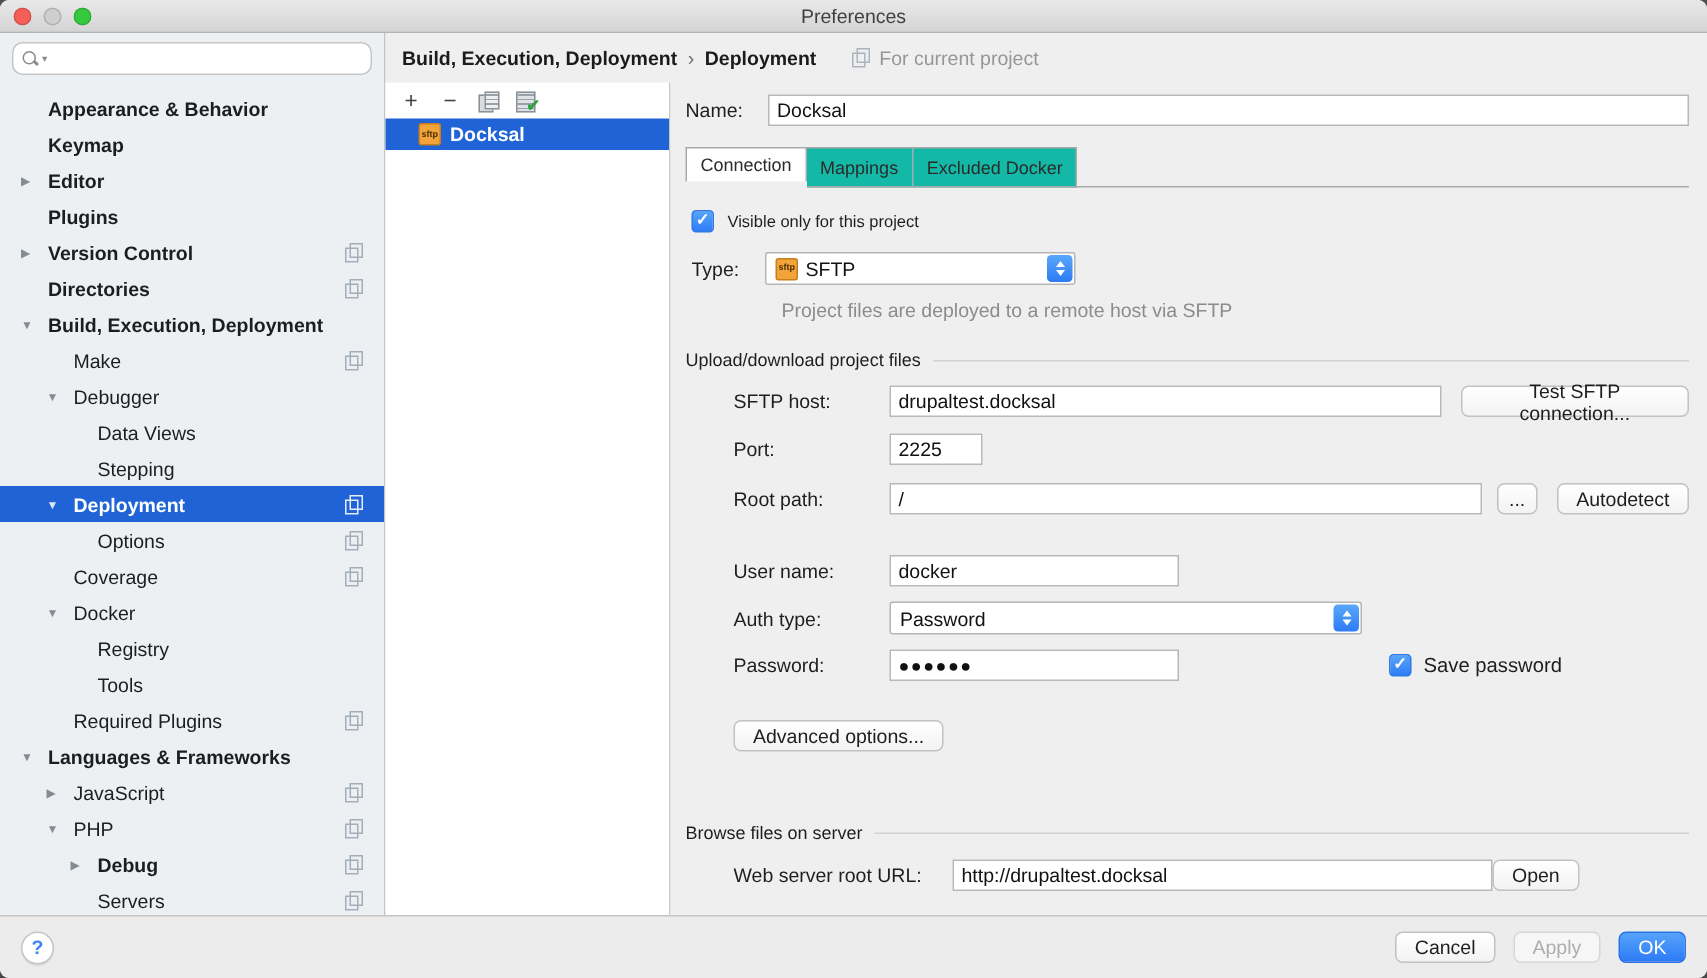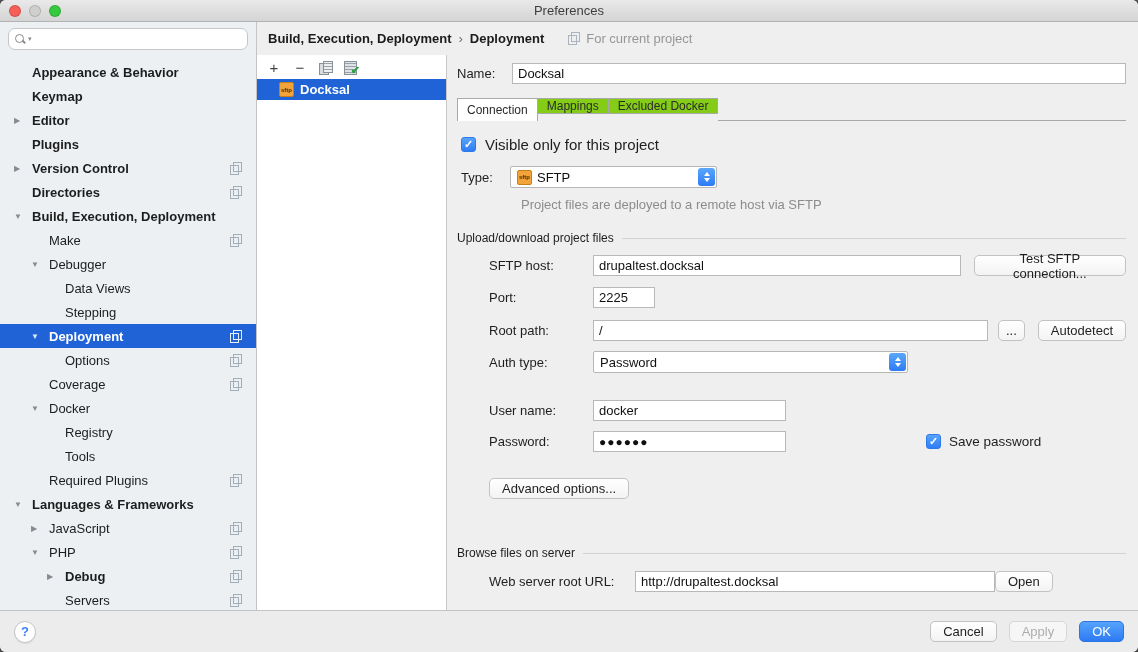--- a/index.html
+++ b/index.html
@@ -78,32 +78,32 @@
   .form-inner{ padding:8px 12px 0 10px; }
   .row{ display:flex; align-items:center; }
   .lbl{ font-size:13px; color:#1E1E1E; }
   .tf{ height:21px; background:#fff; border:1px solid #B8B8B8; font-size:13px; color:#111; padding:0 5px;
        display:flex; align-items:center; white-space:nowrap; overflow:hidden; }
 
   .name-row .lbl{ width:55px; }
   .name-row .tf{ flex:1; }
 
   .tab-strip{ display:flex; align-items:flex-end; margin-top:14px;justify-content:flex-end; }
-  .tab{ height:16px; padding:0 9px; background:#84cc16; border:1px solid #A9A9A9; border-left:none;
+  .tab{ height:27px; padding:0 9px; background:#14b8a6; border:1px solid #A9A9A9; border-left:none;
         font-size:12px; color:#2B2B2B; display:flex; align-items:center; cursor:default; }
   .tab:first-child{ border-left:1px solid #A9A9A9; }
   .tab.active{ background:#fff; border-bottom:none; height:23px; }
   .tab-strip-fill{ flex:1; border-bottom:1px solid #A9A9A9; height:22px; }
 
   .cb{ width:15px; height:15px; border-radius:3px; background:linear-gradient(#57A4FA,#2F7DF6);
        border:1px solid #2E79E8; display:flex; align-items:center; justify-content:center; flex:0 0 15px; }
   .cb::after{ content:"✓"; color:#fff; font-size:11px; font-weight:bold; line-height:1; }
 
   .visible-row{ margin-top:15px; padding-left:4px; gap:9px; }
-  .visible-row .lbl{ font-size:15px; }
+  .visible-row .lbl{ font-size:11px; }
 
   .select{ position:relative; height:22px; background:#fff; border:1px solid #B6B6B6; border-radius:2px;
            display:flex; align-items:center; gap:5px; padding:0 24px 0 6px; font-size:13px; color:#111; }
   .stepper{ position:absolute; right:1px; top:1px; width:17px; height:18px; border-radius:3px;
             background:linear-gradient(#5AA7FB,#2D7BF5); display:flex; flex-direction:column;
             align-items:center; justify-content:center; gap:2px; }
   .stepper i{ width:0; height:0; border-left:3.5px solid transparent; border-right:3.5px solid transparent; }
   .stepper i.up{ border-bottom:4px solid #fff; }
   .stepper i.down{ border-top:4px solid #fff; }
 
@@ -368,36 +368,36 @@
               <span class="tf">2225</span>
             </div>
 
             <div class="row frow root-row">
               <span class="lbl">Root path:</span>
               <span class="tf">/</span>
               <button class="btn dots-btn">...</button>
               <button class="btn auto-btn">Autodetect</button>
             </div>
 
+            <div class="row frow user-row">
+              <span class="lbl">User name:</span>
+              <span class="tf">docker</span>
+            </div>
+
             <div class="row frow auth-row">
               <span class="lbl">Auth type:</span>
               <span class="select">
                 <span>Password</span>
                 <span class="stepper">
                     <i class="up"></i>
                     <i class="down"></i>
                   </span>
               </span>
             </div>
 
-            <div class="row frow user-row">
-              <span class="lbl">User name:</span>
-              <span class="tf">docker</span>
-            </div>
-
             <div class="row frow pass-row">
               <span class="lbl">Password:</span>
               <span class="tf">●●●●●●</span>
               <span class="savepass">
                 <span class="cb"></span>
                 <span class="lbl">Save password</span>
               </span>
             </div>
 
             <div class="row adv-row">

